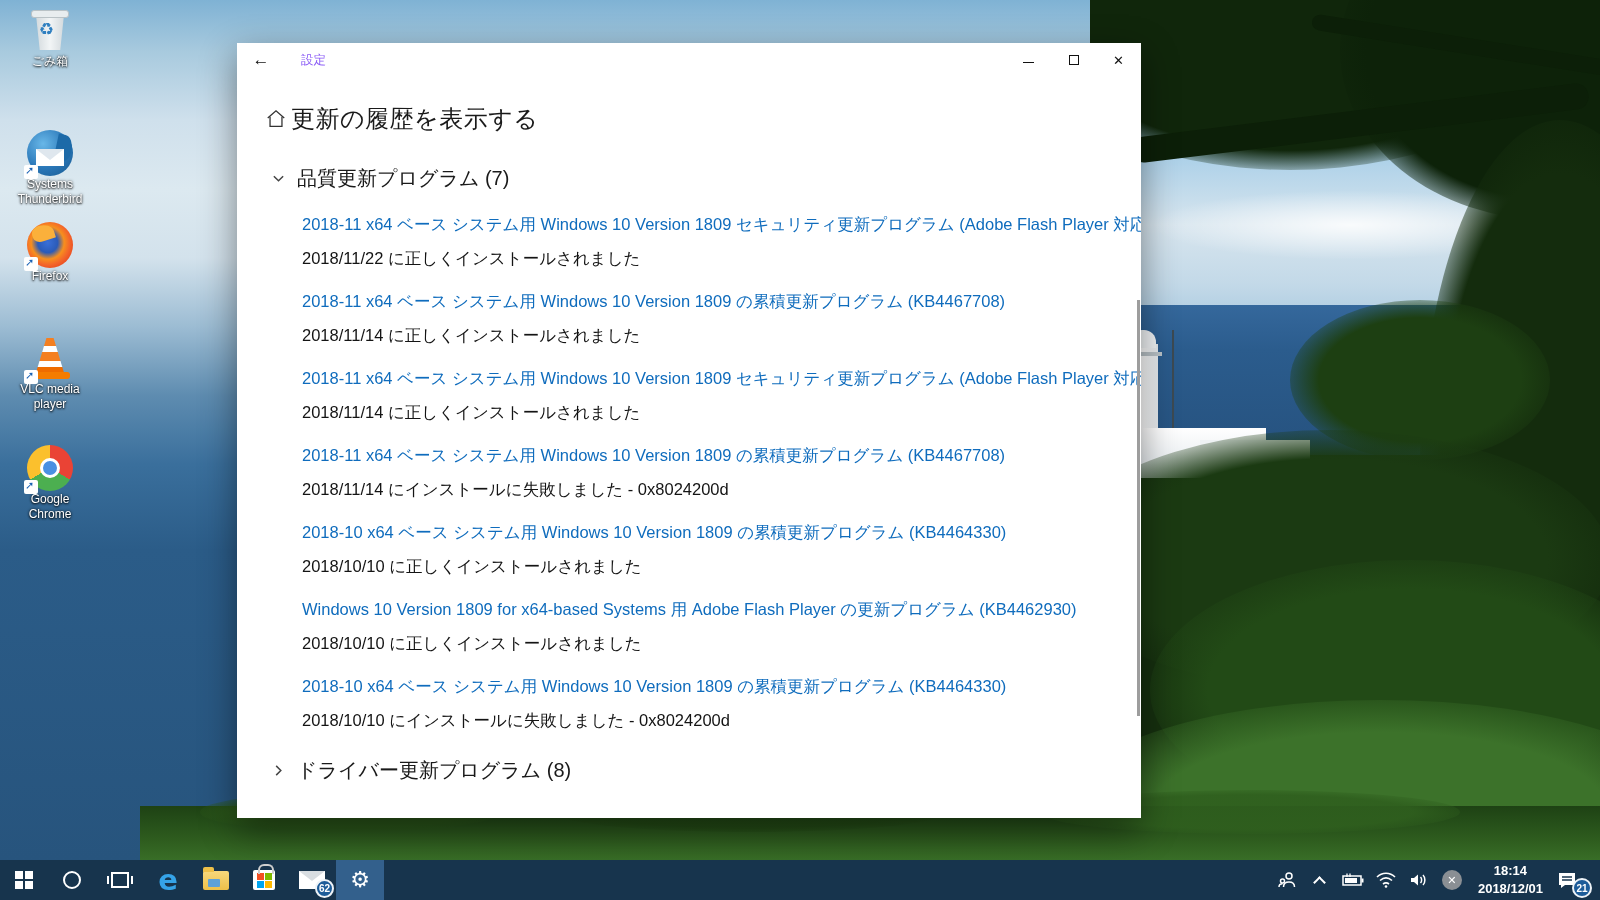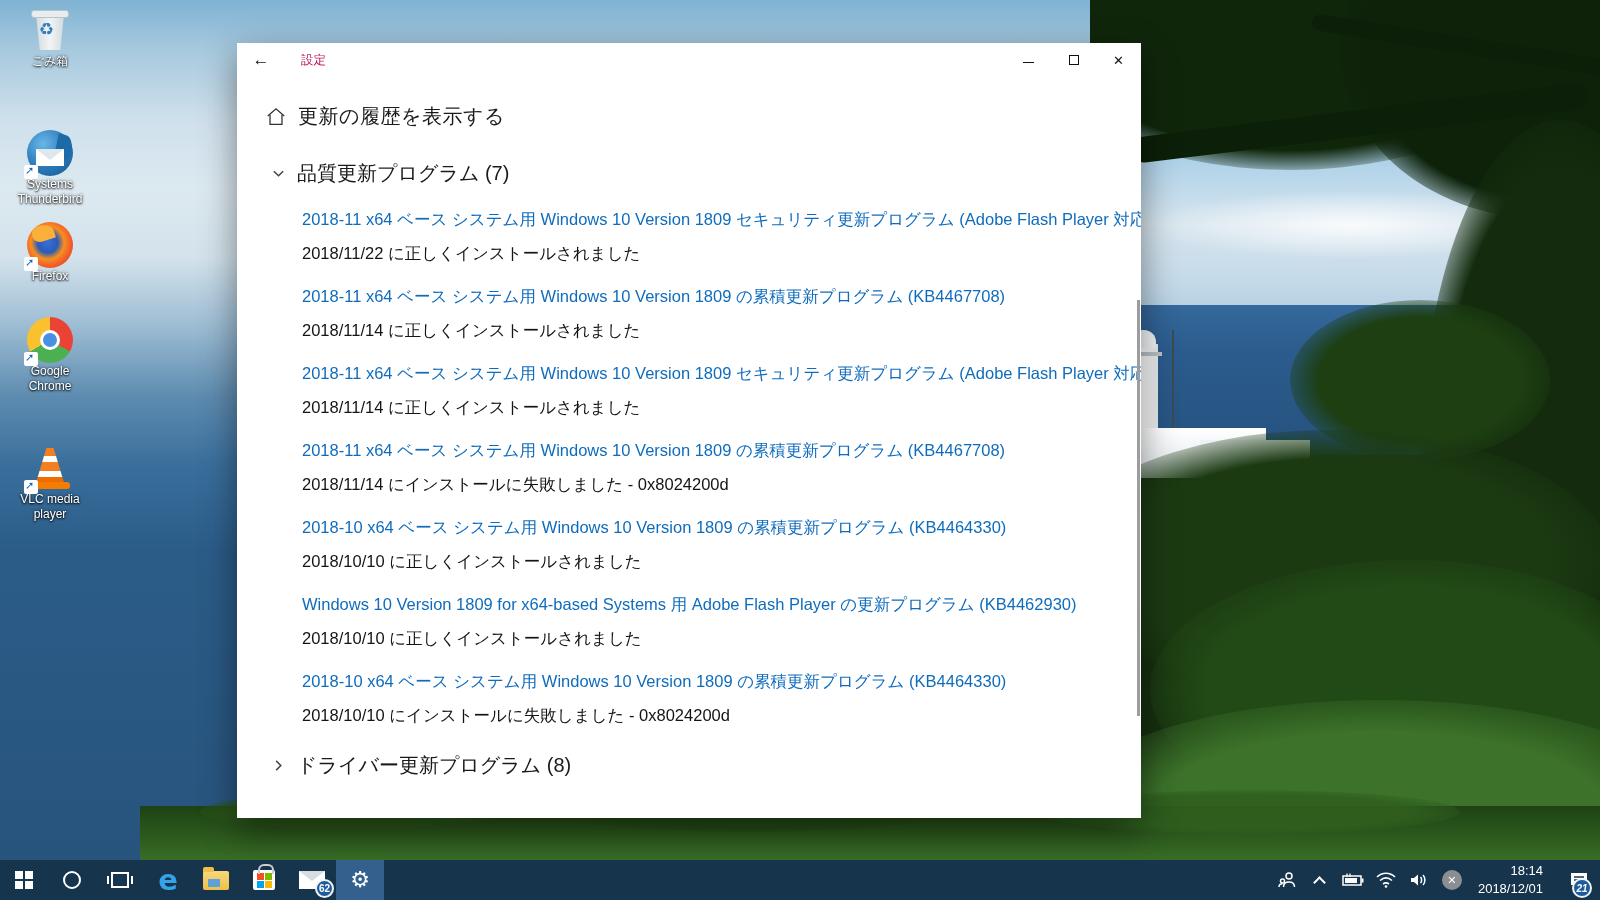--- a/index.html
+++ b/index.html
@@ -74,29 +74,29 @@
   .art-vlc .cone{position:absolute;left:9px;top:4px;width:30px;height:38px;
     background:linear-gradient(to bottom,#f47f20 0 22%,#ffffff 22% 38%,#f47f20 38% 60%,#ffffff 60% 76%,#ef6c00 76% 100%);
     clip-path:polygon(38% 0,62% 0,100% 100%,0 100%);}
   .art-vlc .foot{position:absolute;left:4px;top:38px;width:40px;height:7px;background:#f57c00;border-radius:3px;}
 
   
   .win{position:absolute;left:237px;top:43px;width:904px;height:775px;background:#fff;
     box-shadow:0 12px 34px rgba(0,0,0,.45);overflow:hidden;}
   .titlebar{position:absolute;left:0;top:0;right:0;height:34px;background:#fff;display:flex;align-items:center;}
   .back-btn{width:48px;height:34px;display:flex;align-items:center;justify-content:center;font-size:17px;color:#111;cursor:pointer;}
-  .tb-title{font-size:12.5px;color:#be185d;margin-left:16px;}
+  .tb-title{font-size:12.5px;color:#8b5cf6;margin-left:16px;}
   .caption-btns{position:absolute;right:0;top:0;display:flex;}
   .cap{width:45px;height:34px;display:flex;align-items:center;justify-content:center;font-size:13px;color:#111;cursor:pointer;}
   .cap.max span{display:block;width:10px;height:10px;border:1px solid #111;}
   .cap.min span{display:block;width:11px;height:1px;background:#111;margin-top:4px;}
   .win-content{position:absolute;left:0;top:34px;right:0;bottom:0;overflow:hidden;}
   .page-head{display:flex;align-items:center;margin:26px 0 0 28px;}
   .home-ic{width:22px;height:22px;color:#333;}
-  .page-title{font-size:20px;font-weight:300;color:#1a1a1a;margin-left:11px;letter-spacing:.5px;text-align:right;}
+  .page-title{font-size:24px;font-weight:300;color:#1a1a1a;margin-left:4px;letter-spacing:.5px;text-align:right;}
   .sec-row{display:flex;align-items:center;margin-left:35px;cursor:pointer;}
   .sec-quality{margin-top:30px;}
   .chev{width:13px;height:13px;flex:0 0 13px;color:#444;}
   .sec-label{font-size:20px;color:#1a1a1a;margin-left:12px;}
   .updates{margin:20px 0 0 65px;}
   .upd{margin-bottom:19px;}
   .upd-link{font-size:16.5px;line-height:24px;color:#0f6cbd;cursor:pointer;white-space:nowrap;}
   .upd-status{font-size:16.5px;line-height:24px;color:#141414;margin-top:10px;}
   .collapsed-list{margin-top:8px;}
   .collapsed-list .sec-row{height:39px;}
@@ -126,22 +126,22 @@
   .mail-env:before{content:"";position:absolute;left:0;top:0;border-left:13px solid transparent;border-right:13px solid transparent;border-top:10px solid #d8dde1;}
   .badge{position:absolute;border-radius:50%;background:#1d5c99;color:#fff;border:2px solid #eef3f7;
     display:flex;align-items:center;justify-content:center;font-size:10px;font-weight:bold;}
   .mail-badge{right:2px;bottom:2px;width:19px;height:19px;}
   .gear{font-size:22px;color:#fff;line-height:1;}
   .tb-right{margin-left:auto;display:flex;align-items:center;gap:7px;padding-right:10px;}
   .tray-ic{width:26px;height:40px;display:flex;align-items:center;justify-content:center;color:#fff;cursor:pointer;}
   .tray-ic svg{display:block;}
   .chevron-up{width:9px;height:9px;border-left:2px solid #fff;border-top:2px solid #fff;transform:rotate(45deg);margin-top:4px;}
   .xcircle{width:20px;height:20px;border-radius:50%;background:#8a8f94;color:#fff;display:flex;align-items:center;justify-content:center;font-size:11px;font-weight:bold;}
-  .clock{color:#fff;text-align:right;font-size:13px;line-height:1.35;cursor:pointer;padding:0 6px;}
-  .action-center{position:relative;width:34px;height:40px;display:flex;align-items:center;justify-content:flex-end;cursor:pointer;font-style:italic;}
+  .clock{color:#fff;text-align:center;font-size:13px;line-height:1.35;cursor:pointer;padding:0 6px;font-weight:bold;}
+  .action-center{position:relative;width:34px;height:40px;display:flex;align-items:center;justify-content:flex-start;cursor:pointer;}
   .ac-badge{right:-2px;bottom:2px;width:20px;height:20px;background:#1d5c99;}
 </style>
 </head>
 <body>
 
 <div id="screen">
 
   <div class="wp-base"></div>
   <div class="wp-right">
     <div class="wp-sky"></div>
@@ -188,35 +188,35 @@
       <div class="lbl">Systems Thunderbird</div>
     </div>
     <div class="dicon">
       <div class="art art-ff">
         <div class="circle"></div>
           <div class="tail"></div>
         <div class="shortcut"></div>
       </div>
       <div class="lbl">Firefox</div>
     </div>
+    <div class="dicon" style="margin-top:36px;">
+      <div class="art art-vlc">
+        <div class="cone"></div>
+          <div class="foot"></div>
+        <div class="shortcut"></div>
+      </div>
+      <div class="lbl">VLC media player</div>
+    </div>
     <div class="dicon" style="margin-top:18px;">
       <div class="art art-cr">
         <div class="circle"></div>
           <div class="hub"></div>
         <div class="shortcut"></div>
       </div>
       <div class="lbl">Google Chrome</div>
-    </div>
-    <div class="dicon" style="margin-top:36px;">
-      <div class="art art-vlc">
-        <div class="cone"></div>
-          <div class="foot"></div>
-        <div class="shortcut"></div>
-      </div>
-      <div class="lbl">VLC media player</div>
     </div>
   </div>
 
   <div class="win">
     <div class="titlebar">
       <div class="back-btn">←</div>
       <div class="tb-title">設定</div>
       <div class="caption-btns">
         <div class="cap min">
             <span></span>

